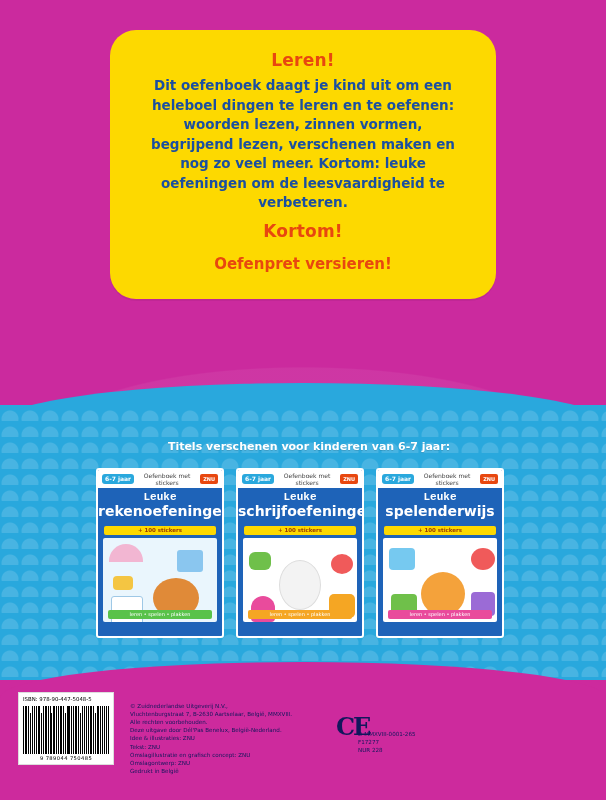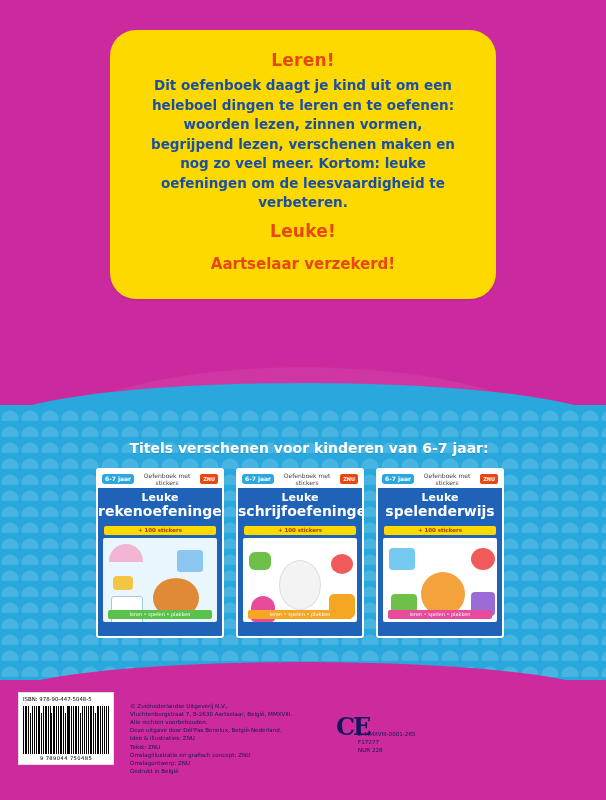--- a/index.html
+++ b/index.html
@@ -83,21 +83,21 @@
     font-size:15px;
     margin-top:14px;
   }
 
   
   .titles-head{
     position:absolute;top:440px;left:12px;right:0;
     text-align:center;
     color:#ffffff;
     font-weight:bold;
-    font-size:14px;
+    font-size:11px;
     text-shadow:0 1px 0 rgba(0,0,0,.12);
   }
   .covers{
     position:absolute;top:468px;left:96px;
     display:flex;gap:12px;
   }
   .cover{
     width:128px;height:170px;
     background:#1e63b8;
     border:2px solid #ffffff;
@@ -117,21 +117,21 @@
     background:#29a8dd;color:#fff;font-size:6px;line-height:1;
     border-radius:3px;padding:2px 3px;font-weight:bold;text-align:center;
   }
   .hdr-sub{font-size:6px;color:#444;flex:1;text-align:center;}
   .hdr-logo{font-size:5px;color:#fff;background:#e8470f;border-radius:2px;padding:2px 3px;font-weight:bold;}
   .cover .title{
     position:absolute;top:22px;left:0;right:0;
     color:#ffffff;font-weight:bold;text-align:center;
     line-height:1.05;
   }
-  .cover .title .t1{display:block;font-size:11px;}
+  .cover .title .t1{display:block;font-size:11px;font-family:Liberation Mono, monospace;}
   .cover .title .t2{display:block;font-size:14px;}
   .cover .stickerbar{
     position:absolute;top:56px;left:6px;right:6px;height:9px;
     background:#fdd900;border-radius:2px;
     font-size:5.5px;color:#9b3b00;text-align:center;line-height:9px;font-weight:bold;
   }
   .art{
     position:absolute;left:5px;right:5px;top:68px;bottom:14px;
     border-radius:2px;overflow:hidden;
   }
@@ -180,24 +180,24 @@
   <div class="top-wave"></div>
   <div class="blue-panel">
     <div class="scal"></div>
   </div>
   <div class="bottom-pink"></div>
 
   <div class="yellow-card">
     <div class="sec-title first">Leren!</div>
     <p class="sec-body">Dit oefenboek daagt je kind uit om een heleboel dingen te leren en te oefenen: woorden lezen, zinnen vormen, begrijpend lezen, verschenen maken en nog zo veel meer. Kortom: leuke oefeningen om de leesvaardigheid te verbeteren.</p>
 
-    <div class="sec-title">Leuke!</div>
-
-
-    <div class="closing">Aartselaar verzekerd!</div>
+    <div class="sec-title">Kortom!</div>
+
+
+    <div class="closing">Oefenpret versieren!</div>
   </div>
 
   <div class="titles-head">Titels verschenen voor kinderen van 6-7 jaar:</div>
 
   <div class="covers">
 
     <div class="cover">
       <div class="hdr">
         <span class="age-badge">6-7 jaar</span>
         <span class="hdr-sub">Oefenboek met stickers</span>

